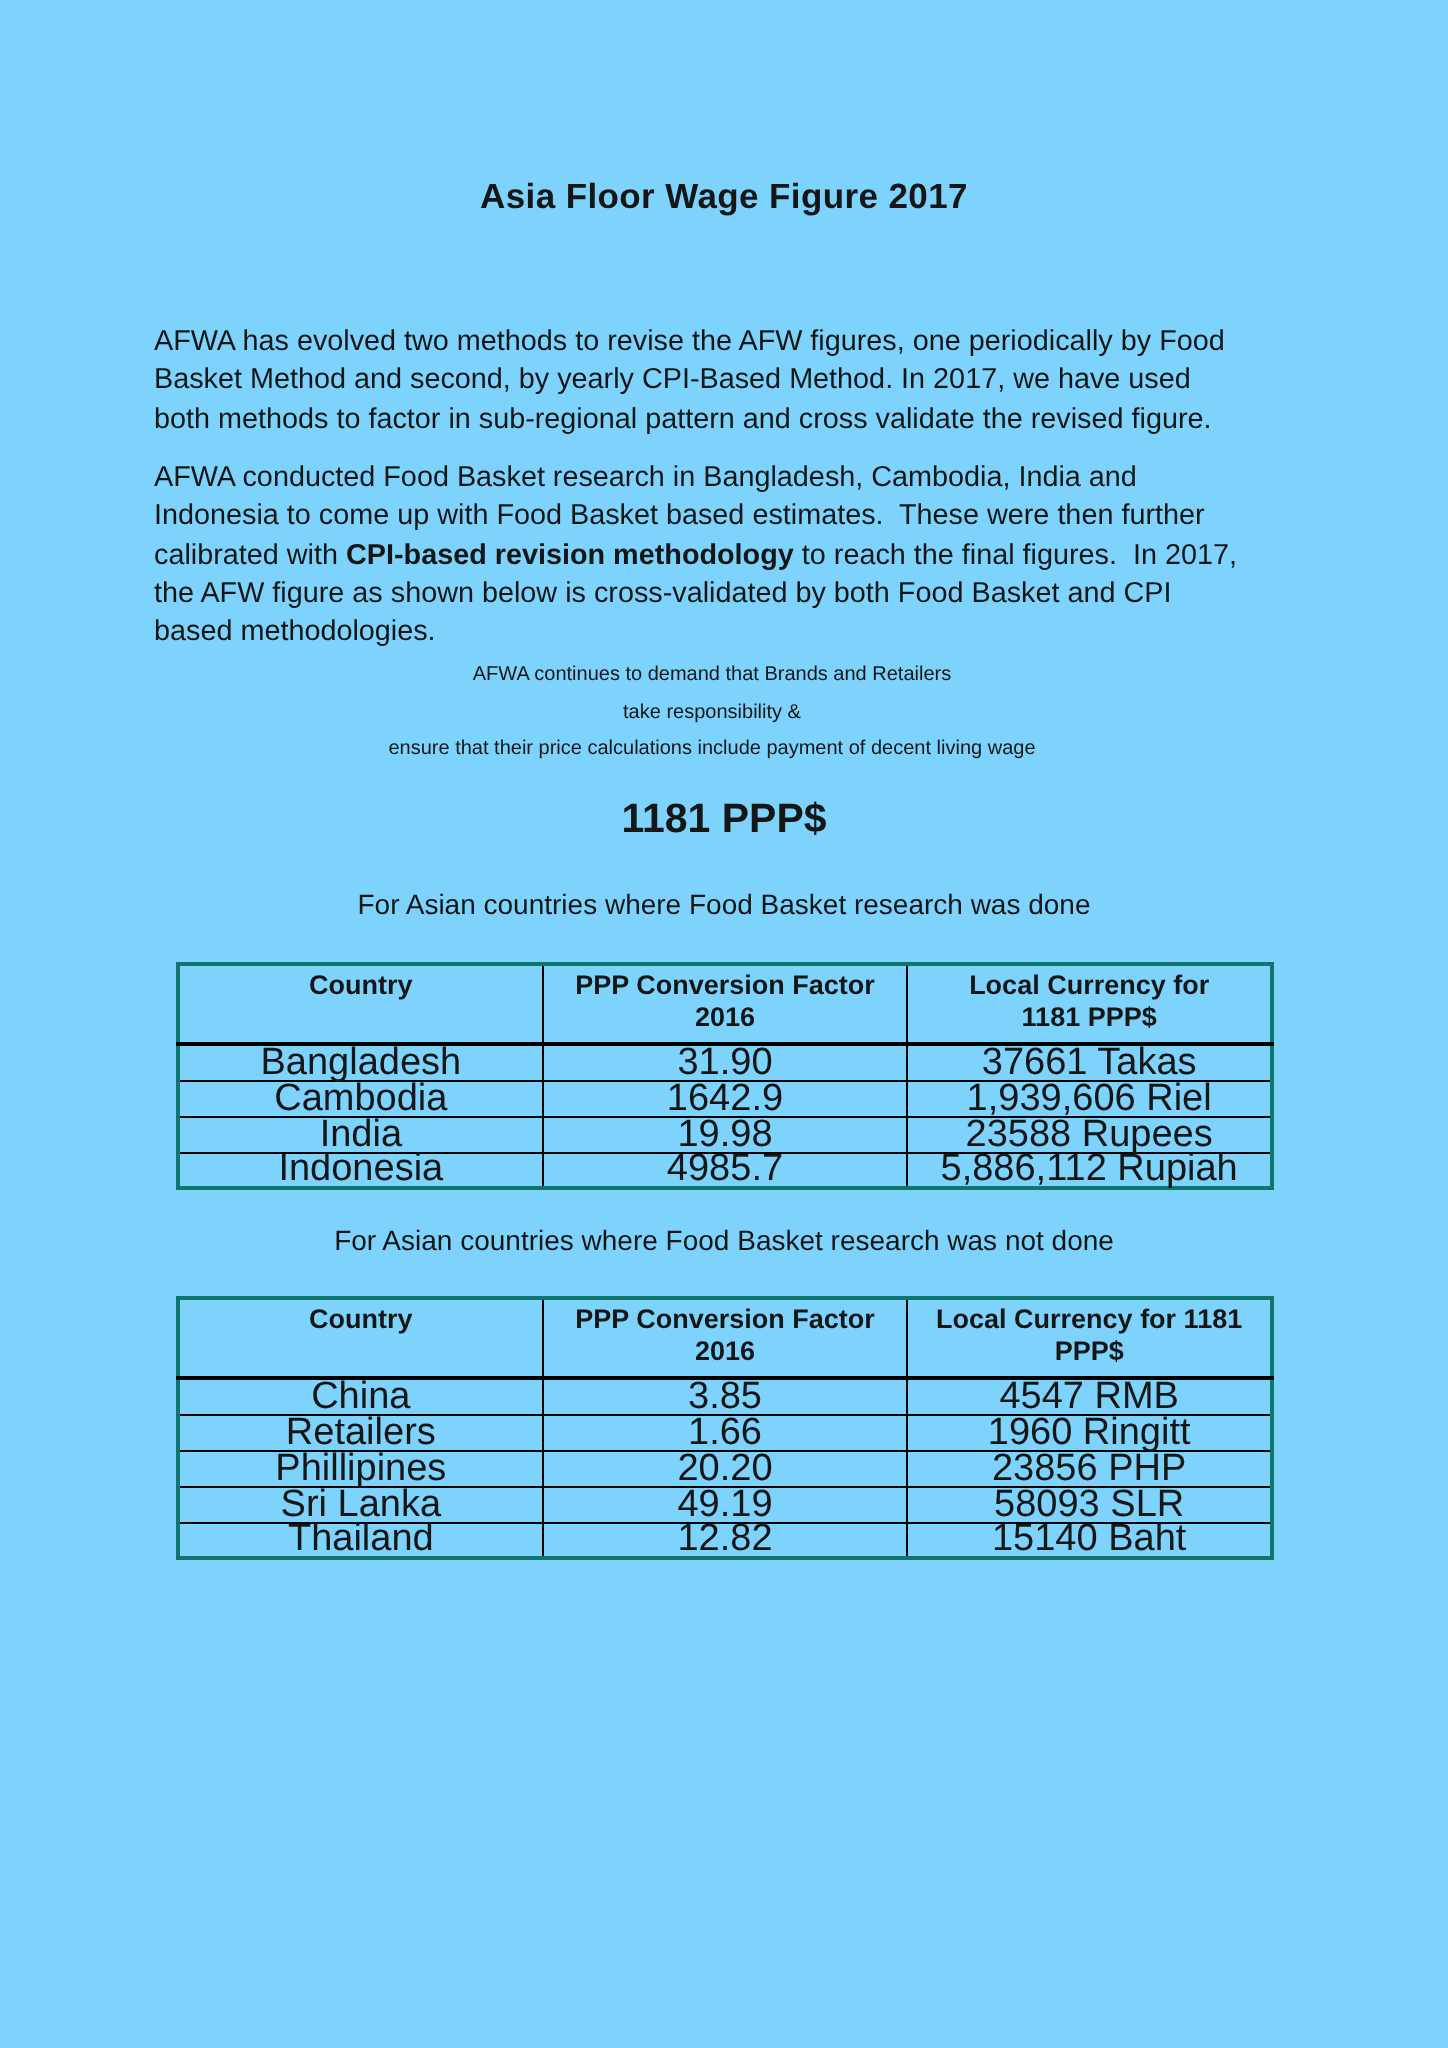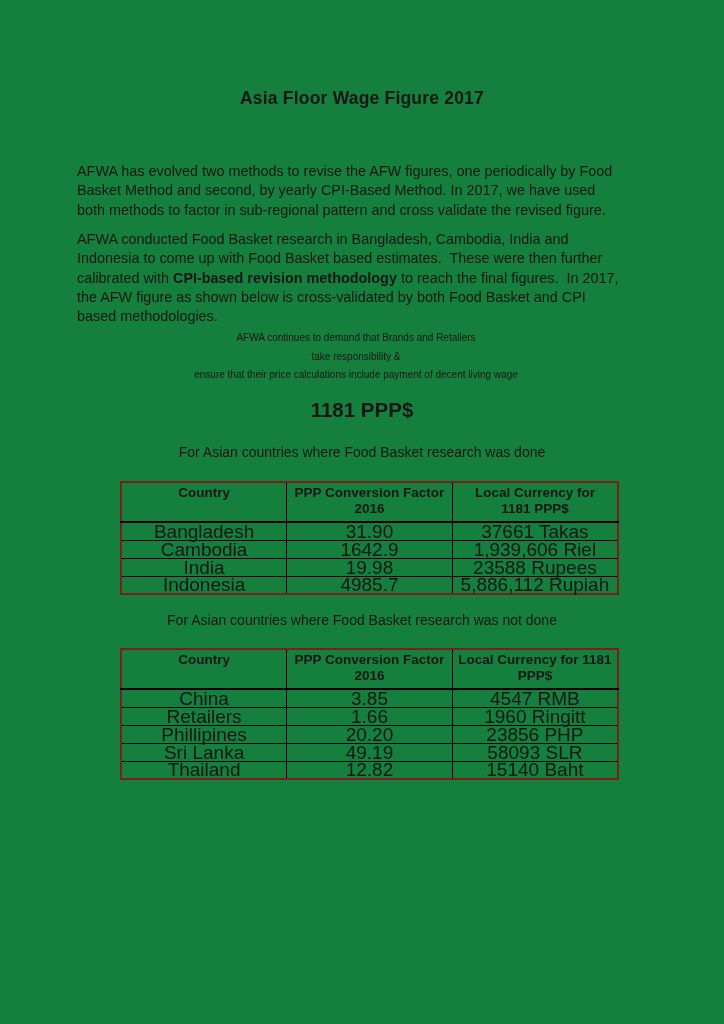--- a/index.html
+++ b/index.html
@@ -1,21 +1,21 @@
 <!DOCTYPE html>
 <html><head>
 <meta charset="utf-8">
 <style>
   * { margin: 0; padding: 0; box-sizing: border-box; }
   html, body { background: #ffffff; }
   .page {
     position: relative;
     width: 724px;
     height: 1024px;
-    background: #15803d;
+    background: #7dd3fc;
     font-family: "Liberation Sans", "DejaVu Sans", sans-serif;
     color: #161616;
     overflow: hidden;
   }
   .doc-title {
     position: absolute;
     top: 88px; left: 0; right: 0;
     text-align: center;
     font-size: 17.5px;
     font-weight: 700;
@@ -54,25 +54,24 @@
     left: 0; right: 0;
     text-align: center;
     font-size: 14px;
     font-weight: 500;
   }
   .caption-1 { top: 444px; }
   .caption-2 { top: 612px; }
   table.data-table {
     position: absolute;
     left: 88px;
-    width: 499px;
+    width: 549px;
     border-collapse: collapse;
     table-layout: fixed;
-    border: 2px solid #7f1d1d;
-    margin-left: 32px;
+    border: 2px solid #0f766e;
   }
   .table-1 { top: 481px; }
   .table-2 { top: 648px; }
   .data-table th {
     border: 1px solid #000;
     border-bottom: 2px solid #000;
     font-size: 13.5px;
     font-weight: 700;
     text-align: center;
     vertical-align: top;

